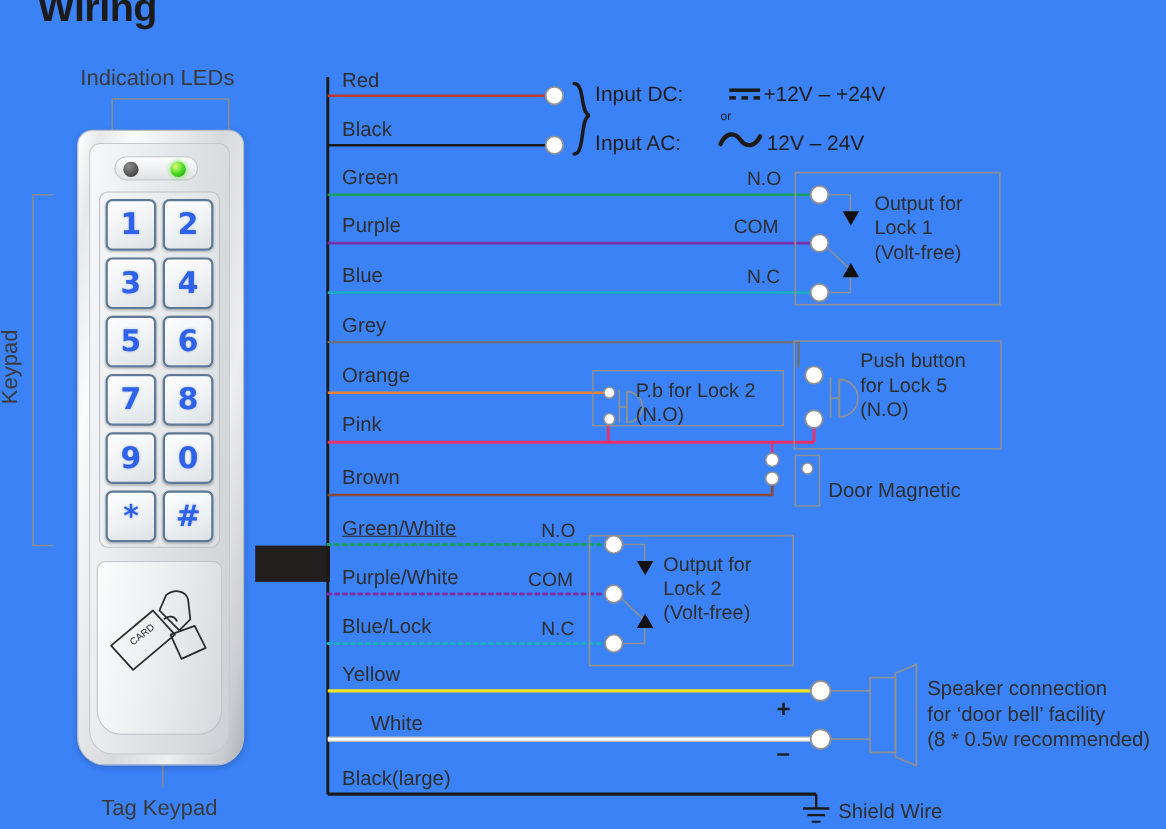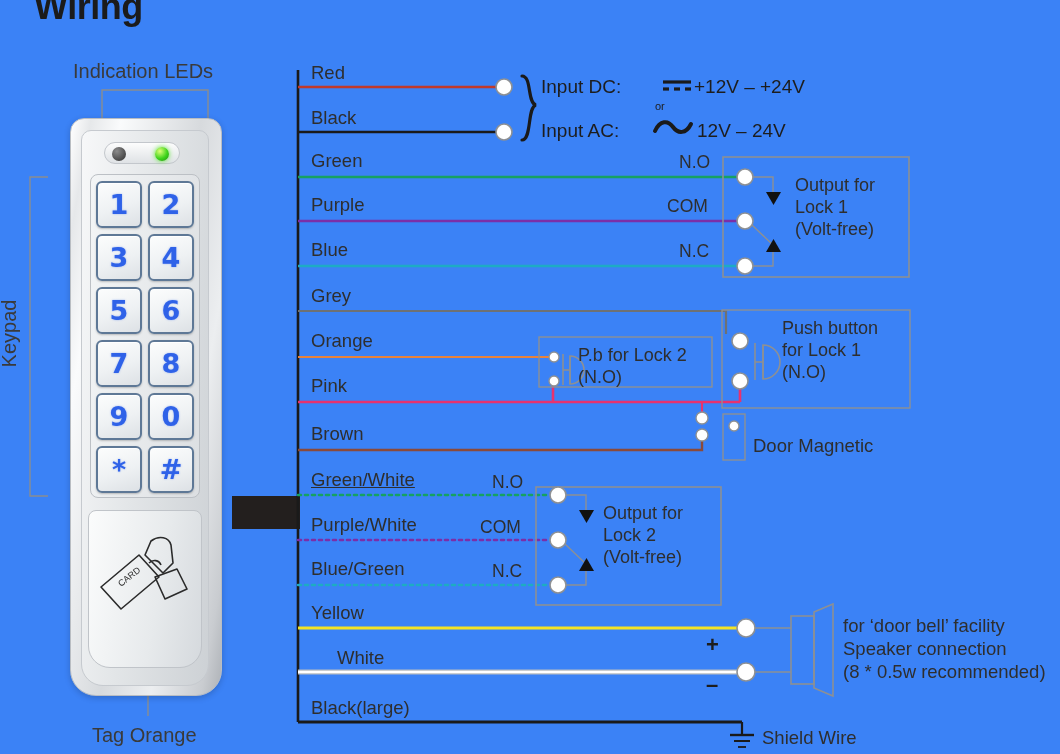--- a/index.html
+++ b/index.html
@@ -126,21 +126,21 @@
 </style>
 </head>
 <body>
 
 <div id="page">
 
   <div class="abs" id="title">Wiring</div>
 
   <div class="abs" id="leds-label">Indication LEDs</div>
   <div class="abs" id="keypad-label">Keypad</div>
-  <div class="abs" id="tagreader-label">Tag Orange</div>
+  <div class="abs" id="tagreader-label">Tag Keypad</div>
 
   <svg class="abs" style="left:100px; top:88px;" width="110" height="42">
     <path d="M2,40 L2,2 L108,2 L108,40" fill="none" stroke="#8a8d90" stroke-width="1.4"></path>
   </svg>
 
   <svg class="abs" style="left:28px; top:176px;" width="22" height="322">
     <path d="M20,1 L2,1 L2,320 L20,320" fill="none" stroke="#8a8d90" stroke-width="1.4"></path>
   </svg>
 
   <svg class="abs" style="left:140px; top:596px;" width="16" height="122">
@@ -301,21 +301,21 @@
   <div class="abs wlabel" style="left:311px; top:107px;">Black</div>
   <div class="abs wlabel" style="left:311px; top:150px;">Green</div>
   <div class="abs wlabel" style="left:311px; top:194px;">Purple</div>
   <div class="abs wlabel" style="left:311px; top:239px;">Blue</div>
   <div class="abs wlabel" style="left:311px; top:285px;">Grey</div>
   <div class="abs wlabel" style="left:311px; top:330px;">Orange</div>
   <div class="abs wlabel" style="left:311px; top:375px;">Pink</div>
   <div class="abs wlabel" style="left:311px; top:423px;">Brown</div>
   <div class="abs wlabel" style="left:311px; top:469px;text-decoration:underline;">Green/White</div>
   <div class="abs wlabel" style="left:311px; top:514px;">Purple/White</div>
-  <div class="abs wlabel" style="left:311px; top:558px;">Blue/Green</div>
+  <div class="abs wlabel" style="left:311px; top:558px;">Blue/Lock</div>
   <div class="abs wlabel" style="left:311px; top:602px;">Yellow</div>
   <div class="abs wlabel" style="left:311px; top:647px;margin-left:26px;">White</div>
   <div class="abs wlabel" style="left:311px; top:697px;">Black(large)</div>
 
   <div class="abs inlabel" style="left:541px; top:76px;">Input DC:</div>
   <div class="abs inlabel" style="left:694px; top:76px;">+12V – +24V</div>
   <div class="abs orlabel" style="left:655px; top:100px;">or</div>
   <div class="abs inlabel" style="left:541px; top:120px;">Input AC:</div>
   <div class="abs inlabel" style="left:697px; top:120px;">12V –  24V</div>
 
@@ -328,38 +328,38 @@
     <div>(Volt-free)</div>
   </div>
 
   <div class="abs boxlabel" style="left:578px; top:345px; width:130px;">
     <div>P.b for Lock 2</div>
     <div>(N.O)</div>
   </div>
 
   <div class="abs boxlabel" style="left:782px; top:318px; width:122px;">
     <div>Push button</div>
-    <div>for Lock 1</div>
+    <div>for Lock 5</div>
     <div>(N.O)</div>
   </div>
 
   <div class="abs sidelabel" style="left:753px; top:434px;">Door Magnetic</div>
 
   <div class="abs termlabel" style="left:492px; top:472px;">N.O</div>
   <div class="abs termlabel" style="left:480px; top:517px;">COM</div>
   <div class="abs termlabel" style="left:492px; top:561px;">N.C</div>
   <div class="abs boxlabel" style="left:603px; top:503px; width:112px;">
     <div>Output for</div>
     <div>Lock 2</div>
     <div>(Volt-free)</div>
   </div>
 
   <div class="abs pmlabel" style="left:706px; top:632px;">+</div>
   <div class="abs pmlabel" style="left:706px; top:672px;">–</div>
   <div class="abs sidelabel" style="left:843px; top:614px;">
+    <div>Speaker connection</div>
     <div>for ‘door bell’ facility</div>
-    <div>Speaker connection</div>
     <div>(8 * 0.5w recommended)</div>
   </div>
 
   <div class="abs sidelabel" style="left:762px; top:726px;">Shield Wire</div>
 
 </div>
 
 </body></html>

